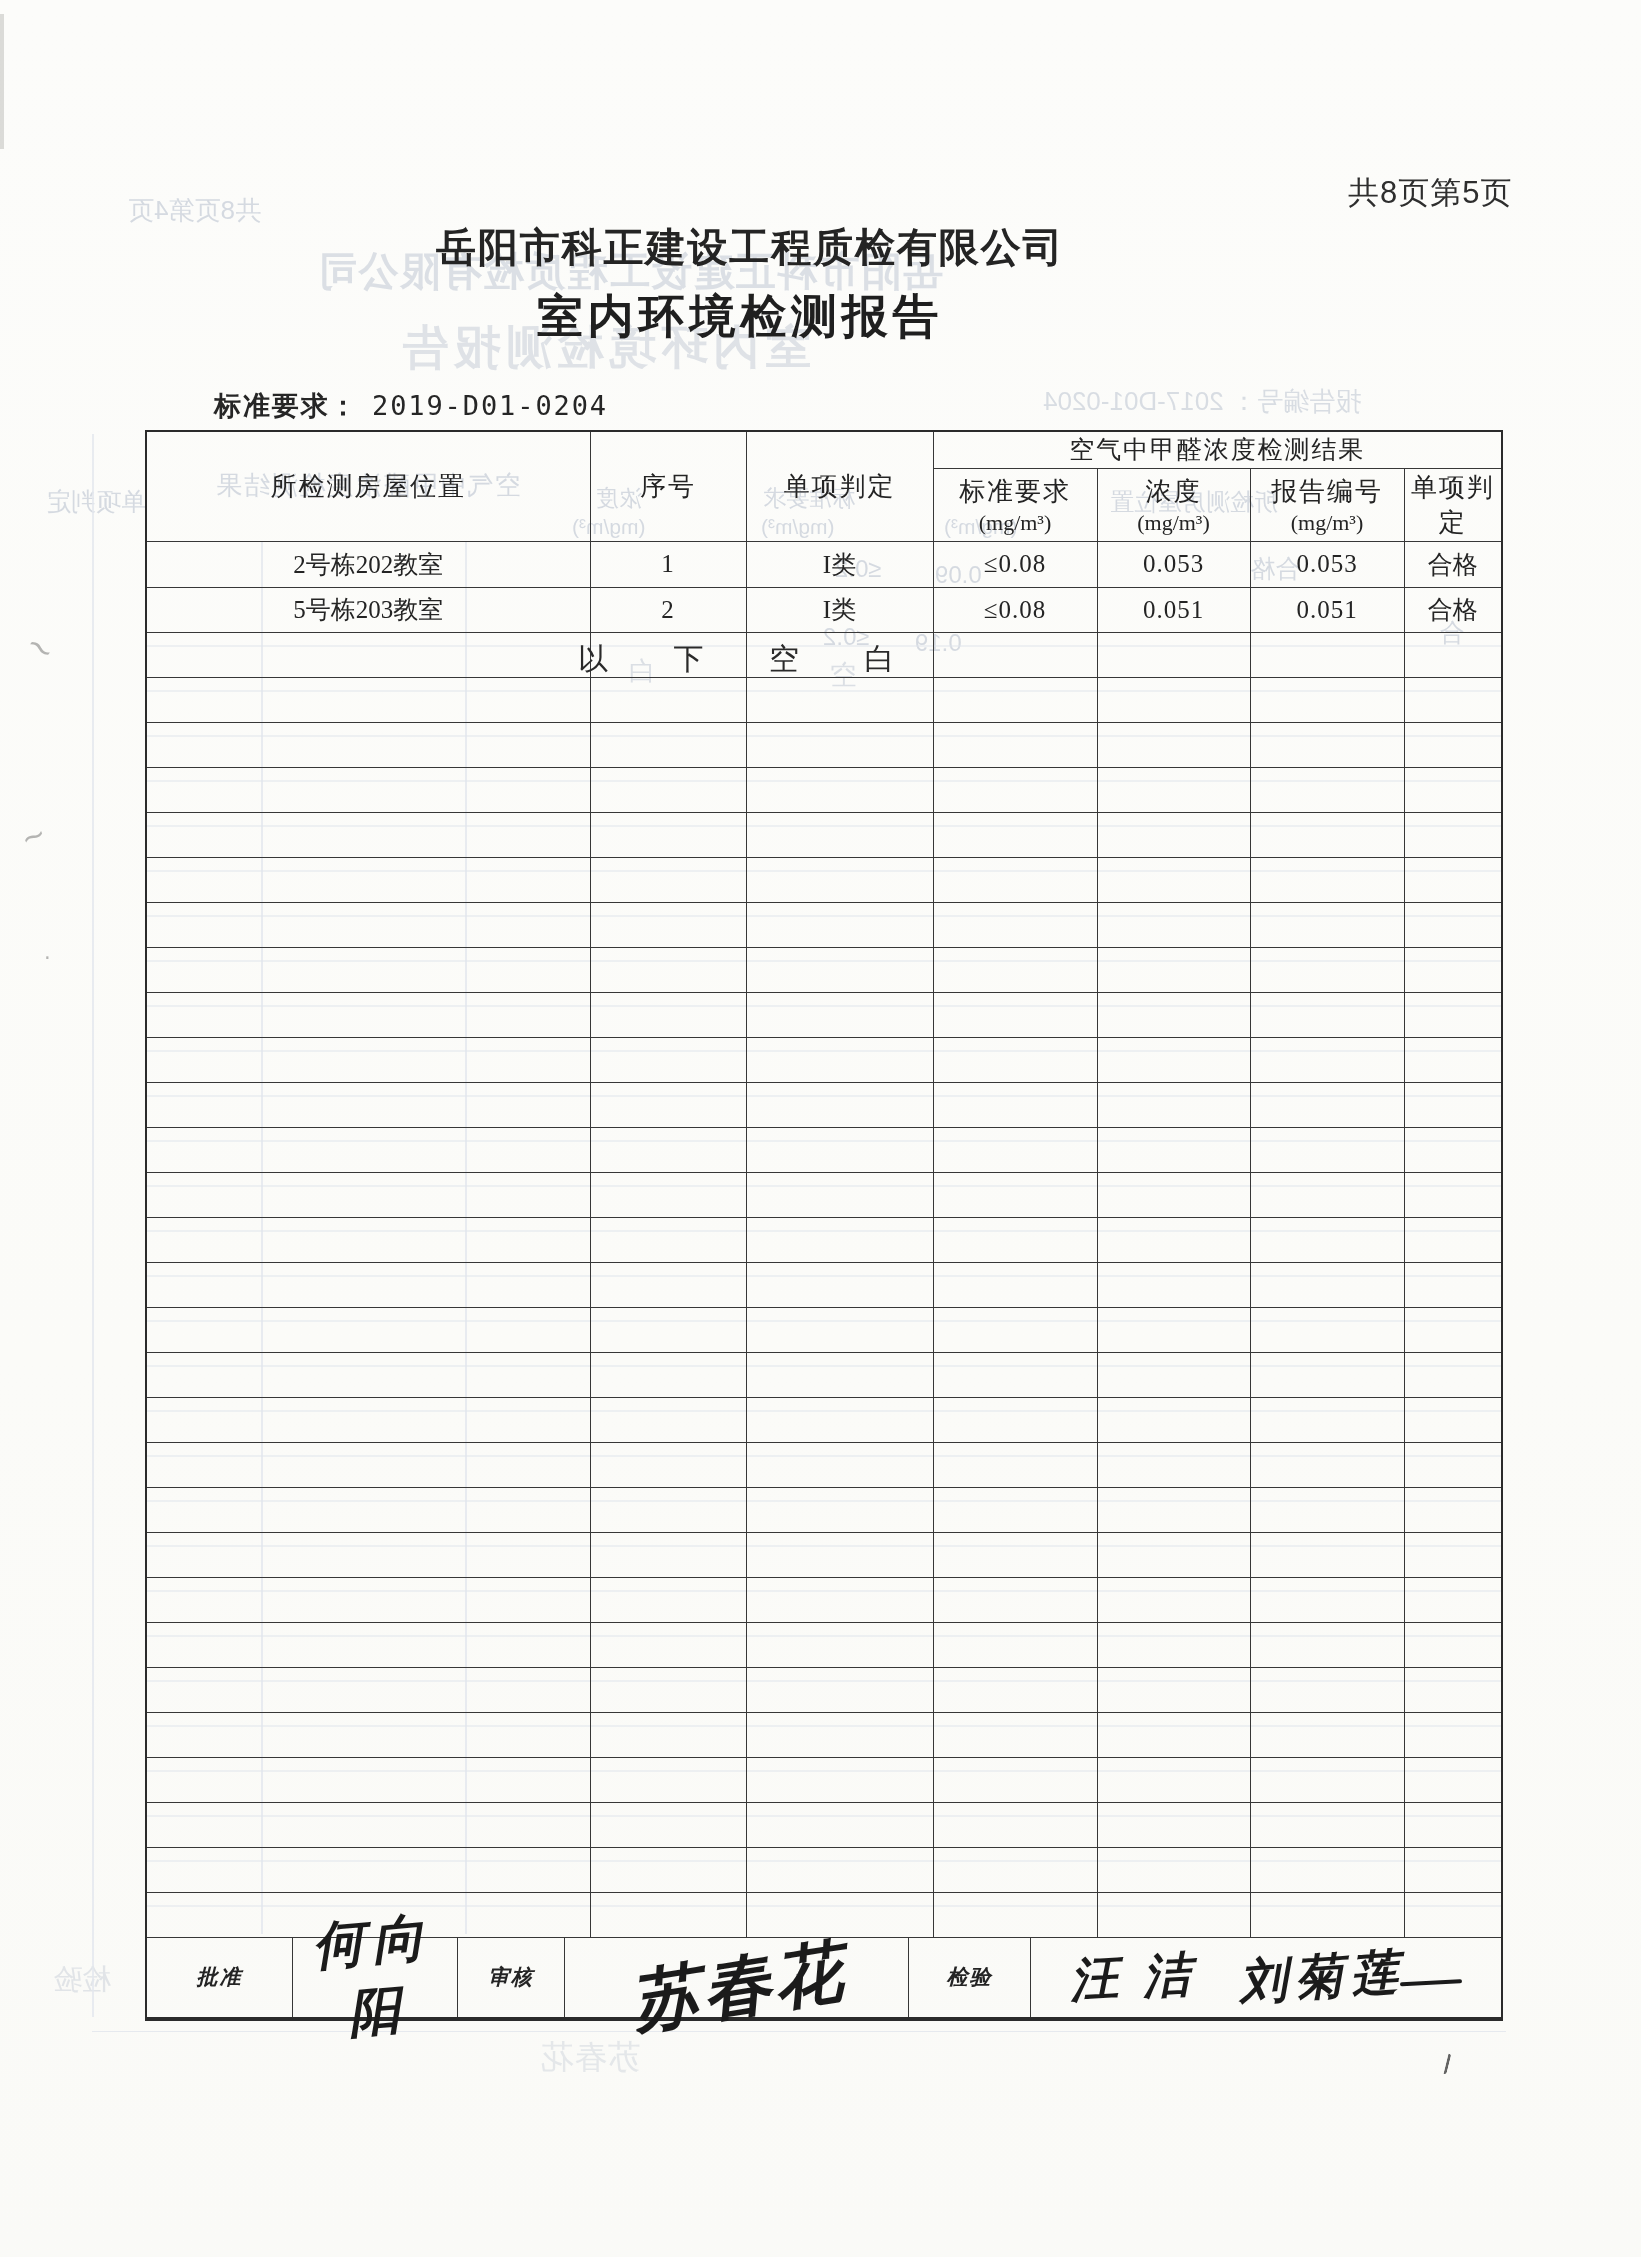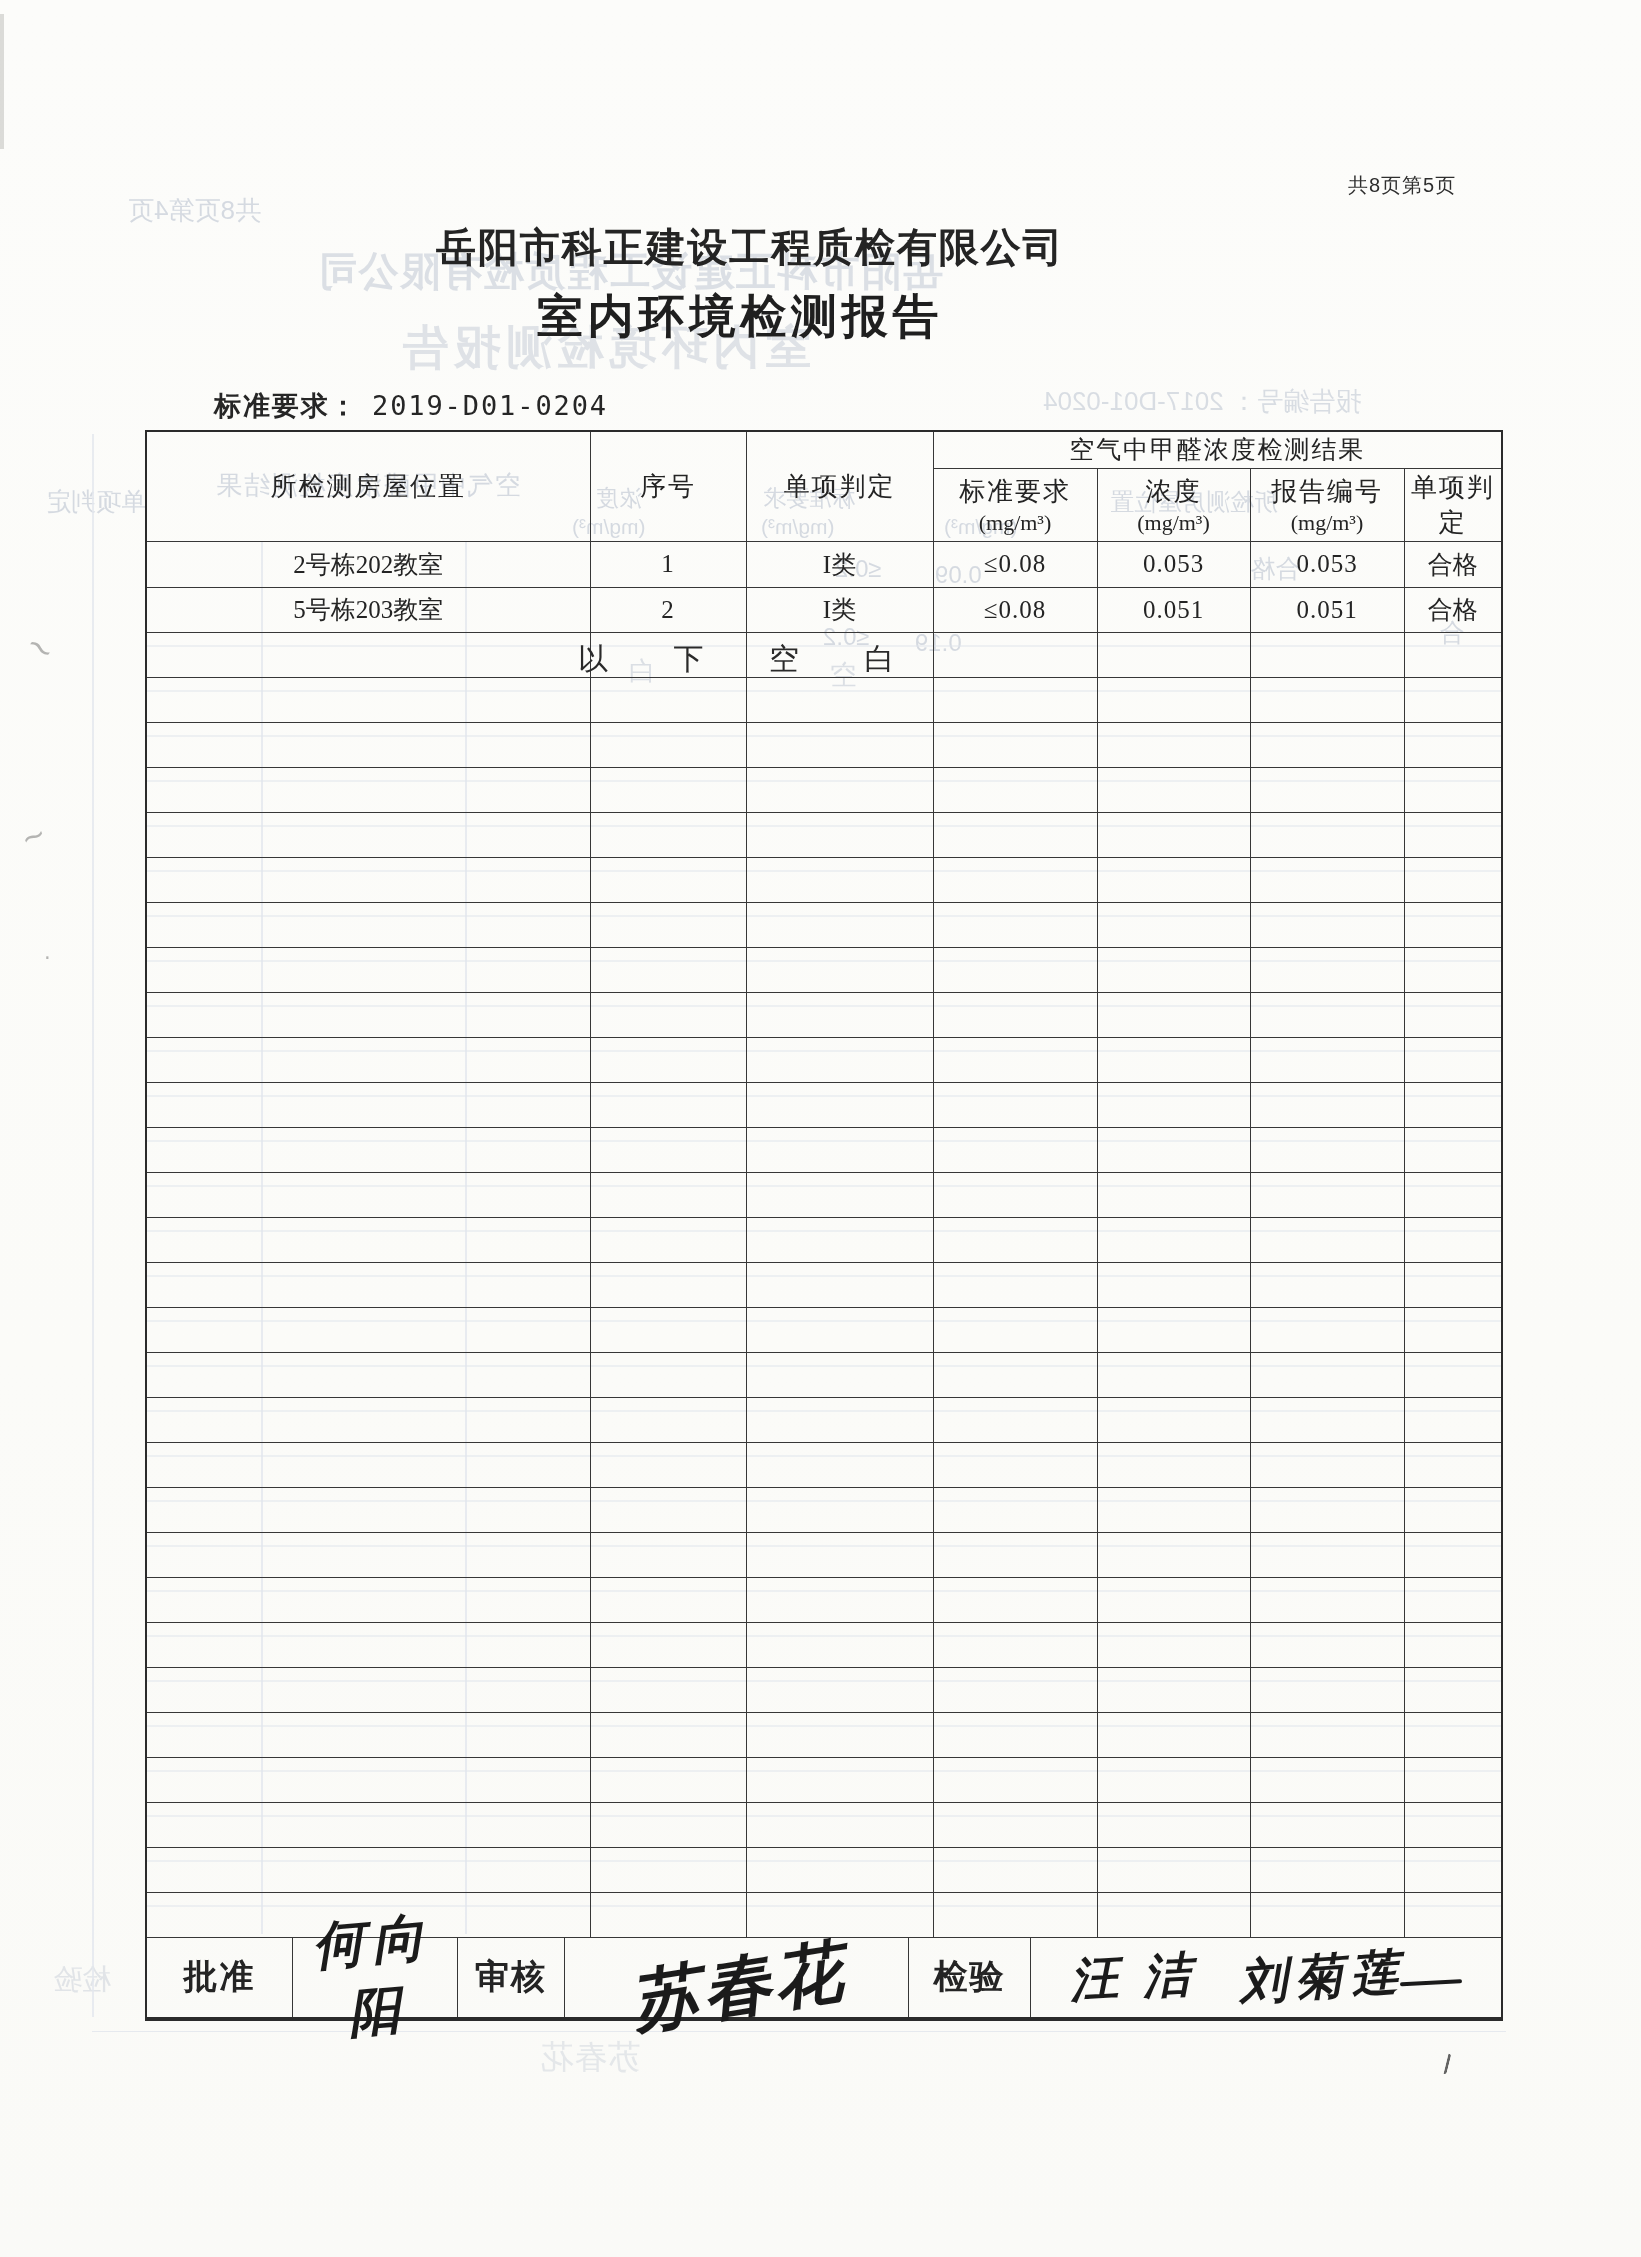--- a/index.html
+++ b/index.html
@@ -4,21 +4,21 @@
 <style>
   html,body{margin:0;padding:0;background:#e8e8e8;}
   .page{
     position:relative; width:1641px; height:2257px; margin:0 auto;
     background:linear-gradient(180deg,#fcfcfa 0%,#fbfbf8 60%,#fafaf7 100%);
     overflow:hidden;
     font-family:"Liberation Serif","DejaVu Serif",serif;
     color:#262626;
   }
   
-  .page-number{position:absolute;left:1348px;top:172px;font-size:20px;letter-spacing:1px;color:#2e2e2e;
+  .page-number{position:absolute;left:1348px;top:172px;font-size:31px;letter-spacing:1px;color:#2e2e2e;
     font-family:"Liberation Sans","DejaVu Sans",sans-serif;}
   .doc-title{position:absolute;left:436px;top:220px;font-size:40px;font-weight:bold;letter-spacing:1.9px;
     color:#242424;font-family:"Liberation Sans","DejaVu Sans",sans-serif;}
   .doc-subtitle{position:absolute;left:537px;top:286px;font-size:46px;font-weight:bold;letter-spacing:4.8px;
     color:#1f1f1f;font-family:"Liberation Sans","DejaVu Sans",sans-serif;}
   .report-line{position:absolute;left:214px;top:388px;font-size:27px;}
   .report-label{font-weight:bold;font-family:"Liberation Sans","DejaVu Sans",sans-serif;letter-spacing:1.9px;}
   .report-no{font-family:"DejaVu Sans Mono","Liberation Mono",monospace;font-size:27px;letter-spacing:1.9px;margin-left:13.5px;}
 
   
@@ -51,22 +51,22 @@
     background-image:linear-gradient(to bottom,transparent 12.6px,#dfe4eb 12.6px,#dfe4eb 14px,transparent 14px);
   }
   .blank-note{position:absolute;left:433px;top:209px;font-size:30px;letter-spacing:29px;color:#2a2a2a;white-space:nowrap;}
 
   
   td.sign-holder{padding:0;}
   .sign-flex{display:flex;width:100%;height:79px;align-items:center;}
   .sign-cell{height:100%;display:flex;align-items:center;justify-content:center;border-right:1.9px solid #373737;}
   .sign-cell:last-child{border-right:none;}
   .sc-1{width:145px;} .sc-2{width:164px;} .sc-3{width:106px;} .sc-4{width:343px;} .sc-5{width:121px;} .sc-6{flex:1;}
-  .sign-label{font-size:34px;font-weight:bold;letter-spacing:1.9px;color:#242424;
-    font-family:"Liberation Sans","DejaVu Sans",sans-serif;}
+  .sign-label{font-size:21px;font-weight:bold;letter-spacing:1.9px;color:#242424;
+    font-family:"Liberation Sans","DejaVu Sans",sans-serif;font-style:italic;}
   .hand{font-family:"DejaVu Serif","Liberation Serif",serif;font-style:italic;font-weight:bold;color:#1b1b1b;}
   .sig-1{font-size:52px;letter-spacing:7.7px;transform:rotate(-5deg);}
   .sig-2{font-size:68px;letter-spacing:3.9px;transform:rotate(-9deg) translateY(9.7px);}
   .sig-3{font-size:48px;letter-spacing:25px;transform:rotate(-3deg);margin-right:23px;}
   .sig-4{font-size:48px;letter-spacing:7.7px;transform:rotate(-4deg);}
   .sig-tail{display:inline-block;width:62px;height:3.9px;background:#1b1b1b;transform:translateY(5.8px) rotate(-3deg);
     border-radius:1.9px;margin-left:-5.8px;}
   .below-line{position:absolute;left:92px;top:2031px;width:1414px;height:1.4px;background:#e3e7ec;opacity:.9;}
 </style>
 </head>

